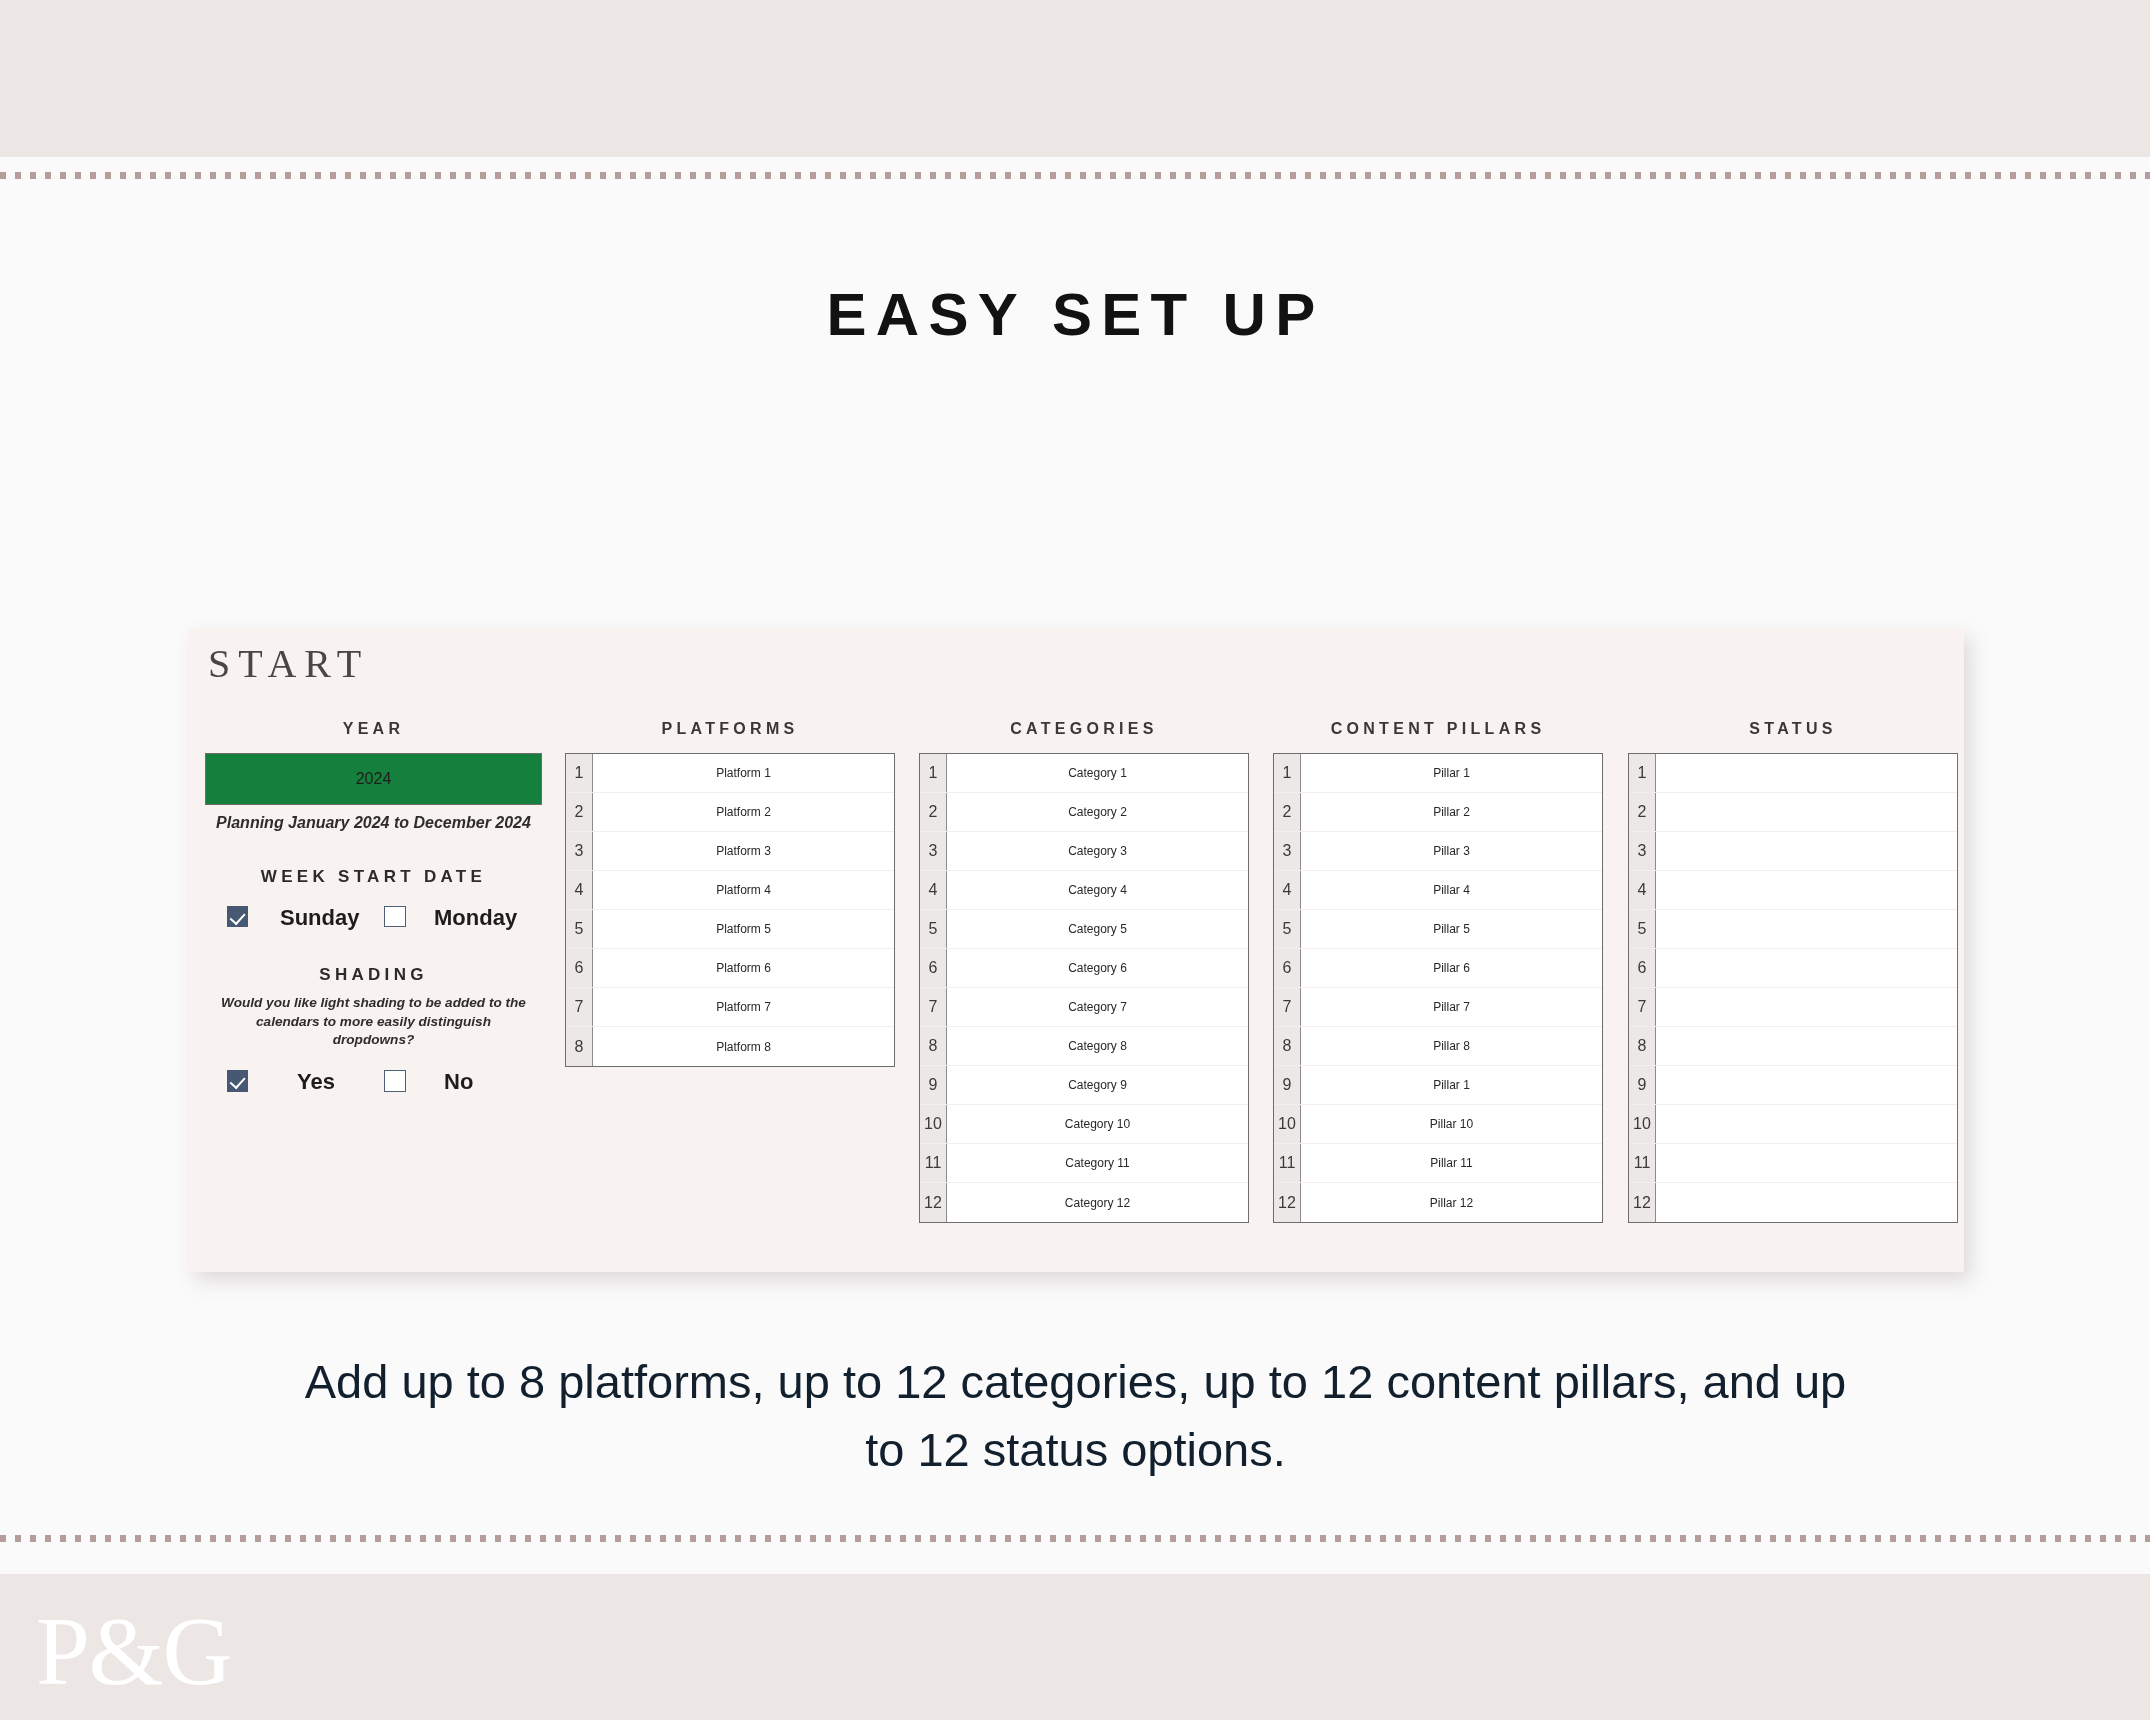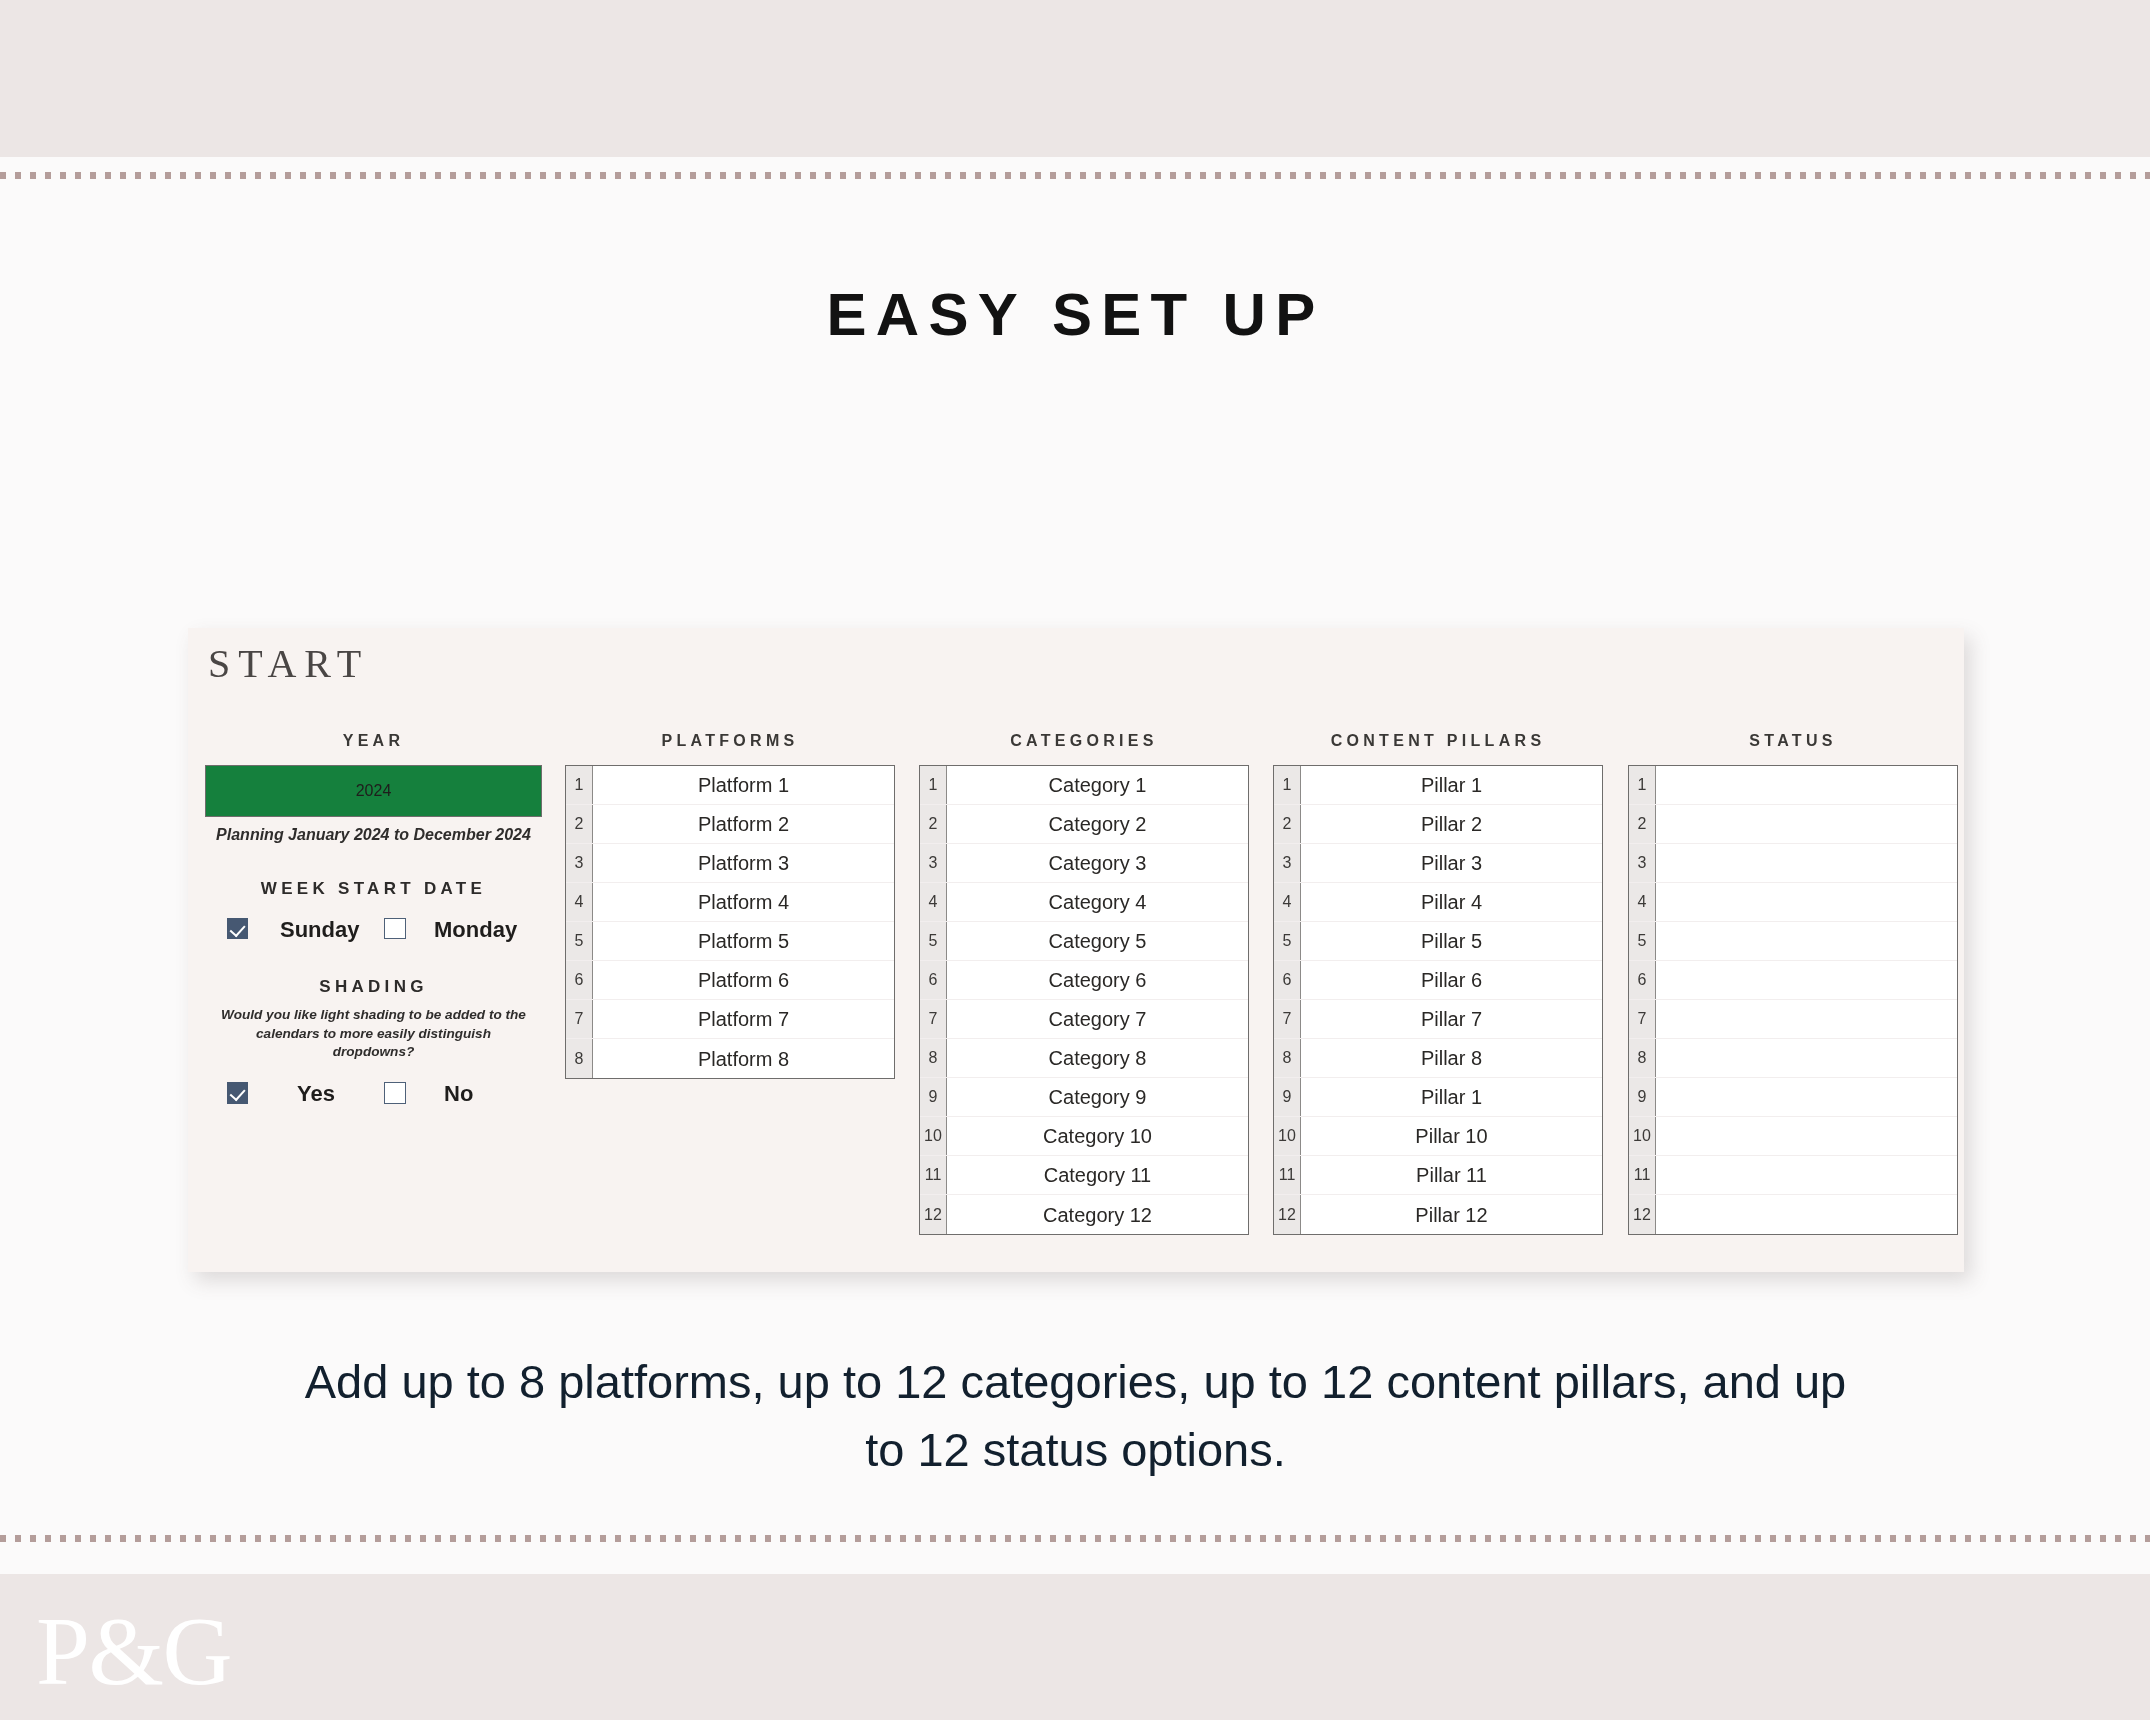--- a/index.html
+++ b/index.html
@@ -120,21 +120,21 @@
   .cols {
     position: absolute;
     left: 0;
     top: 93px;
     width: 1776px;
     height: 545px;
   }
 
   .col {
     position: absolute;
-    top: 12px;
+    top: 0;
   }
   .col-year     { left: 17px;   width: 337px;  }
   .col-platform { left: 377px;  width: 330px;  }
   .col-category { left: 731px; width: 330px;  }
   .col-pillar   { left: 1085px; width: 330px;  }
   .col-status   { left: 1440px; width: 330px;  }
 
   .col-heading {
     text-align: center;
     font-size: 16px;
@@ -170,21 +170,21 @@
     display: flex;
     align-items: center;
     justify-content: center;
     line-height: 1;
   }
   .row-val {
     flex: 1 1 auto;
     display: flex;
     align-items: center;
     justify-content: center;
-    font-size: 20px;
+    font-size: 12px;
     color: #2a2826;
     background: #ffffff;
     line-height: 1;
   }
 
   
   .year-box {
     height: 52px;
     border: 1.4px solid #6f6d6c;
     background: #15803d;

